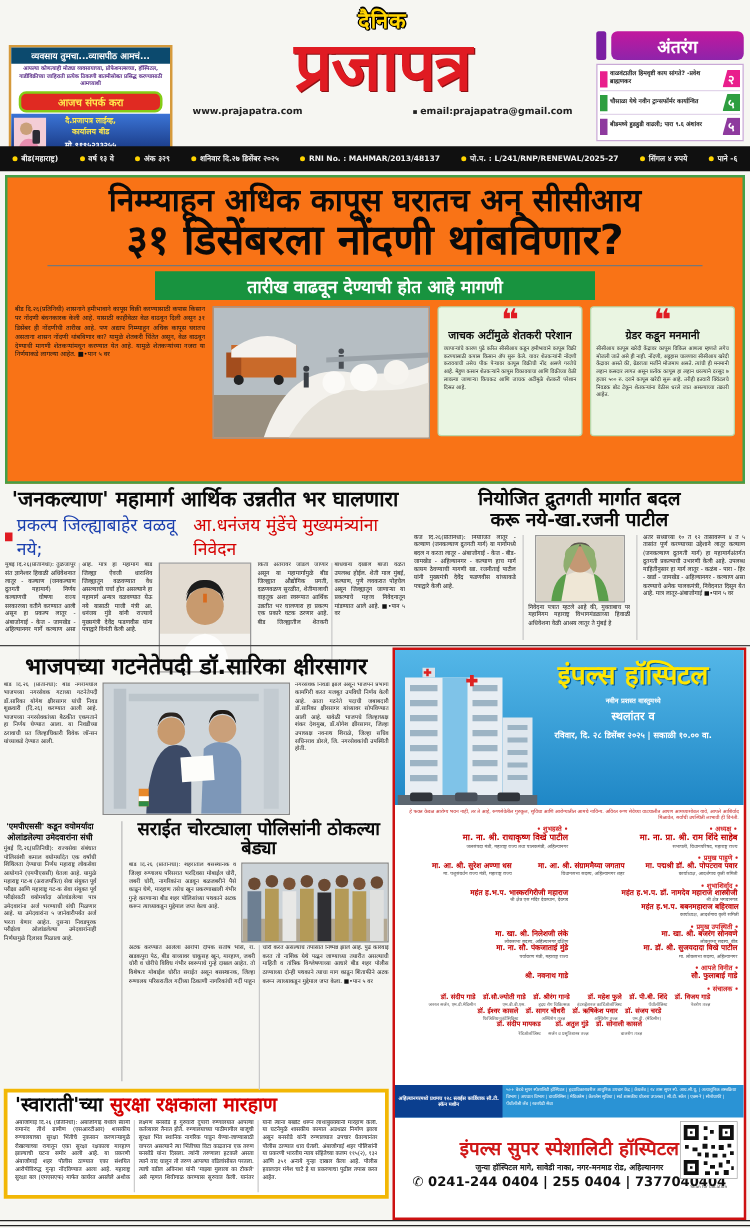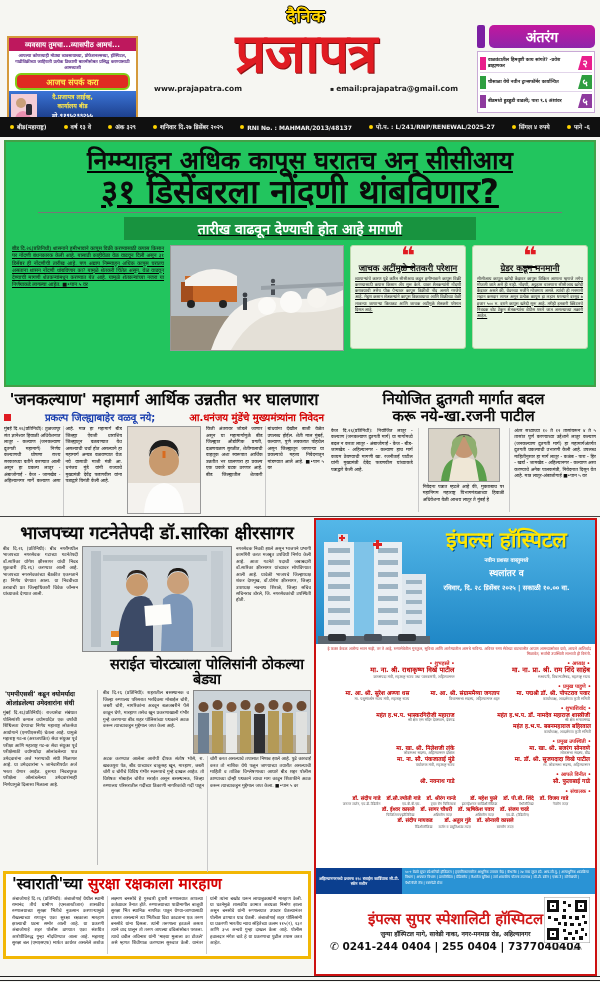--- a/index.html
+++ b/index.html
@@ -1,20 +1,20 @@
 <!DOCTYPE html>
 <html><head>
 <meta charset="utf-8">
 <style>
   html,body{margin:0;padding:0;}
   body{width:600px;height:982px;position:relative;background:#f6f6f2;font-family:"DejaVu Sans",sans-serif;overflow:hidden;}
   .abs{position:absolute;}
   
   .left-ad{left:7px;top:36px;width:131px;height:93px;border:2px solid #d59a3c;background:#fff;box-sizing:border-box;}
-  .la-head{background:#be185d;color:#fff;font-size:7px;font-weight:bold;text-align:center;padding:2px 1px;}
+  .la-head{background:#0c4a6e;color:#fff;font-size:7px;font-weight:bold;text-align:center;padding:2px 1px;}
   .la-body{font-size:4.4px;color:#5a2d87;text-align:center;padding:2px 2px 1px;font-weight:bold;line-height:1.4;}
   .la-cta{background:#e02a22;color:#ffe94d;border-radius:6px;font-size:8px;font-weight:bold;text-align:center;margin:1px 6px;padding:1px 0;border:2px solid #84cc16;}
   .la-bottom{position:relative;background:linear-gradient(#3b74d6,#17357e);height:32px;color:#ffe94d;text-align:center;font-weight:bold;}
   .la-org{font-size:6.2px;line-height:1.3;padding-top:2px;}
   .la-phone{color:#fff;font-size:6.4px;margin-top:1px;}
   .la-person{position:absolute;left:2px;bottom:1px;}
   .logo-wrap{left:140px;width:332px;top:4px;text-align:center;}
   .logo-top{display:inline-block;font-size:17px;font-weight:900;color:#ffd400;text-shadow:-1px 0 #000,1px 0 #000,0 -1px #000,0 1px #000,1px 1px 0 #000;letter-spacing:1px;}
   .logo-main{font-size:54px;font-weight:900;color:#e01b22;line-height:1.0;letter-spacing:-1px;text-shadow:1px 1px 0 #8c0f13;}
   .logo-links{display:flex;justify-content:space-between;font-size:7.5px;font-weight:bold;color:#222;margin-top:3px;padding:0 14px;}
@@ -26,56 +26,56 @@
   .at-item{display:flex;align-items:center;gap:2px;padding:2px 0;border-bottom:1px solid #e2d5ea;}
   .at-item:last-child{border-bottom:none;}
   .at-chip{width:6px;height:13px;flex:0 0 auto;}
   .at-text{flex:1;font-size:4.8px;font-weight:bold;color:#222;line-height:1.3;text-align:left;}
   .at-page{width:14px;height:14px;flex:0 0 auto;color:#fff;font-weight:900;font-size:10px;display:flex;align-items:center;justify-content:center;clip-path:polygon(28% 0,100% 0,100% 100%,0 100%);}
   
   .info-bar{top:117px;left:0;right:0;height:20px;background:#101010;display:flex;align-items:center;justify-content:space-between;padding:0 10px;box-sizing:border-box;}
   .ib-item{font-size:6px;font-weight:bold;color:#f2f2f2;display:flex;align-items:center;gap:3px;white-space:nowrap;}
   .ib-item::before{content:"";width:4px;height:4px;border-radius:50%;background:#ffd400;flex:0 0 auto;}
   
-  .lead{top:140px;left:4px;width:592px;height:247px;border:2.5px solid #43a047;background:#22c55e;box-sizing:border-box;padding:2px 6px;text-decoration:underline;}
+  .lead{top:140px;left:4px;width:592px;height:247px;border:2.5px solid #43a047;background:#f97316;box-sizing:border-box;padding:2px 6px;}
   .lead-h1{text-align:center;font-size:25px;font-weight:900;color:#0b0b0b;line-height:1.1;margin-top:3px;}
   .lead-h2{text-align:center;font-size:33px;font-weight:900;color:#0b0b0b;line-height:1.02;}
   .lead-rule{border-top:1px solid #777;margin:4px 26px 0;}
   .lead-sub{width:61%;margin:4px auto 0;background:#18933f;color:#fff;font-size:14px;font-weight:bold;text-align:center;padding:2px 0;}
   .lead-row{display:flex;gap:6px;margin-top:5px;height:104px;}
   .lead-body{width:152px;font-size:5.1px;color:#111;text-align:justify;line-height:1.42;}
   .lead-photo{width:172px;height:104px;border:1px solid #999;flex:0 0 auto;}
   .quote{flex:1;background:#eaf5e2;border:1px solid #b9d8aa;border-radius:3px;padding:1px 4px 2px;text-align:center;}
   .quote-mark{color:#e01b22;font-size:24px;font-weight:900;line-height:0.75;height:13px;}
   .quote-title{font-size:8.6px;font-weight:900;color:#111;margin:2px 0 2px;}
   .quote-text{font-size:4.2px;color:#222;text-align:justify;line-height:1.45;}
   
   .art-jk{top:391px;left:4px;width:320px;height:124px;}
   .jk-h{font-size:16.5px;font-weight:900;text-align:center;line-height:1.05;color:#0a0a0a;}
-  .jk-sub{display:flex;justify-content:space-between;align-items:center;gap:3px;font-size:10px;font-weight:bold;margin:2px 0 2px;}
+  .jk-sub{display:flex;justify-content:space-between;align-items:center;gap:3px;font-size:14px;font-weight:normal;margin:2px 0 2px;}
   .sq{width:7px;height:7px;background:#e01b22;display:inline-block;}
   .blue{color:#1a3fae;} .red{color:#d50000;}
   .jk-row{display:flex;gap:5px;height:90px;}
   .two-col{columns:2;column-gap:5px;column-rule:1px solid #c9c9c9;font-size:4.7px;text-align:justify;line-height:1.38;color:#111;flex:1;overflow:hidden;}
   .jk-photo{width:72px;height:86px;border:1px solid #999;flex:0 0 auto;}
   .art-rj{top:391px;left:331px;width:265px;height:124px;}
   .rj-h{font-size:15px;font-weight:900;text-align:center;line-height:1.12;color:#0a0a0a;}
   .rj-row{display:flex;gap:5px;height:84px;margin-top:3px;}
   .rj-col{flex:1;font-size:4.7px;text-align:justify;line-height:1.38;color:#111;overflow:hidden;}
   .rj-col + .rj-col{border-left:1px solid #c9c9c9;padding-left:4px;}
   .rj-photo{width:70px;height:52px;border:1px solid #999;display:block;margin:0 auto 2px;}
   .hrule{top:516px;left:0;right:0;border-top:1.5px solid #444;}
   
   .bl{top:520px;left:3px;width:308px;height:452px;}
   .bjp-h{font-size:18px;font-weight:900;text-align:center;color:#0a0a0a;}
   .bjp-row{display:flex;gap:4px;height:106px;margin-top:2px;}
   .side-col{flex:1;font-size:4.6px;text-align:justify;line-height:1.4;color:#111;overflow:hidden;}
   .bjp-photo{width:148px;height:104px;border:1px solid #888;flex:0 0 auto;}
   .row3{display:flex;gap:5px;margin-top:5px;height:208px;}
-  .mpsc{width:95px;border-right:1px solid #bbb;padding-right:20px;box-sizing:border-box;margin-top:33px;}
+  .mpsc{width:95px;border-right:1px solid #bbb;padding-right:20px;box-sizing:border-box;}
   .mpsc-h{font-size:6.4px;font-weight:900;text-align:center;line-height:1.35;margin-bottom:3px;color:#0a0a0a;}
   .mpsc-b{font-size:4.6px;text-align:justify;line-height:1.42;color:#111;}
   .thief{flex:1;}
   .thief-h{font-size:14.5px;font-weight:900;text-align:center;line-height:1.05;color:#0a0a0a;}
   .thief-top{display:flex;gap:4px;margin-top:3px;height:62px;}
   .thief-lead{flex:1;font-size:4.6px;text-align:justify;line-height:1.42;color:#111;overflow:hidden;}
   .thief-photo{width:116px;height:62px;border:1px solid #888;flex:0 0 auto;}
   .thief-rest{margin-top:4px;columns:2;column-gap:6px;column-rule:1px solid #c9c9c9;font-size:4.6px;text-align:justify;line-height:1.42;color:#111;height:116px;overflow:hidden;}
   .swarati{margin-top:6px;border:3px solid #f2b705;padding:3px 6px;height:88px;box-sizing:border-box;background:#fff;}
   .sw-h{text-align:left;font-size:15.5px;font-weight:900;color:#0a0a0a;line-height:1.0;}

